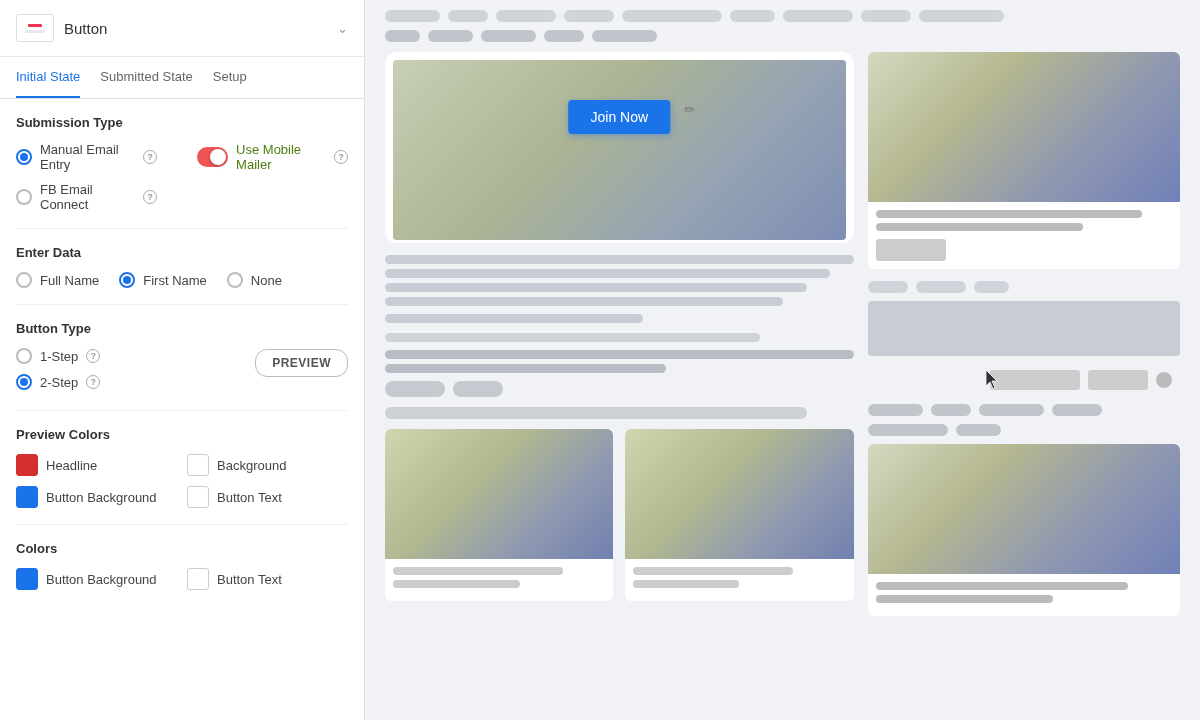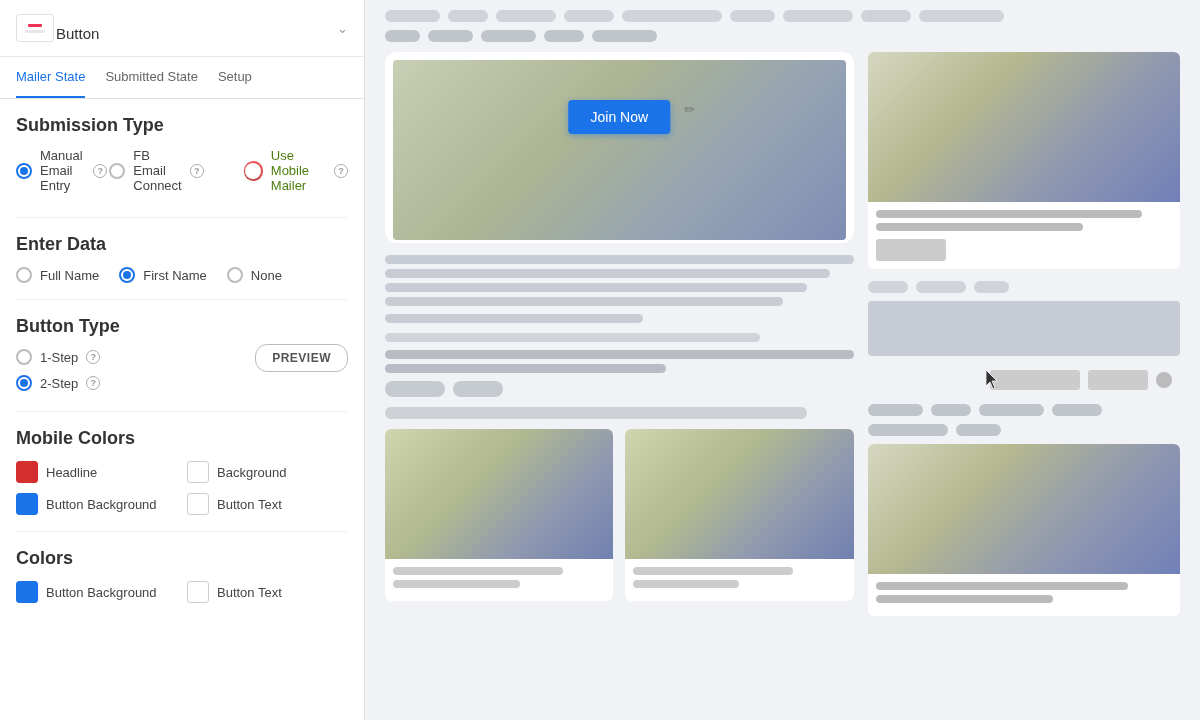--- a/index.html
+++ b/index.html
@@ -20,22 +20,22 @@
     .panel-header {
       display: flex;
       align-items: center;
       justify-content: space-between;
       padding: 14px 16px;
       border-bottom: 1px solid #e8e8e8;
     }
 
     .panel-header-left {
       display: flex;
-      align-items: flex-end;
-      gap: 2px;
+      align-items: center;
+      gap: 10px;
     }
 
     .panel-icon {
       width: 38px;
       height: 28px;
       border: 1.5px solid #e0e0e0;
       border-radius: 3px;
       display: flex;
       flex-direction: column;
       align-items: center;
@@ -92,21 +92,21 @@
       font-weight: 500;
     }
 
     
     .panel-content {
       padding: 16px;
       flex: 1;
     }
 
     .section-title {
-      font-size: 18px;
+      font-size: 13px;
       font-weight: 600;
       color: #333;
       margin-bottom: 12px;
     }
 
     
     .radio-group {
       display: flex;
       flex-direction: column;
       gap: 10px;
@@ -252,22 +252,22 @@
     
     .submission-row {
       display: flex;
       align-items: flex-start;
       gap: 40px;
       margin-bottom: 0;
     }
 
     .submission-col {
       display: flex;
-      flex-direction: row;
-      gap: 2px;
+      flex-direction: column;
+      gap: 10px;
     }
 
     
     .right-panel {
       flex: 1;
       background: #f0f2f5;
       overflow-y: auto;
       padding: 0;
     }
 
@@ -424,21 +424,21 @@
       <div class="panel-icon">
         <div class="panel-icon-bar accent"></div>
         <div class="panel-icon-bar"></div>
       </div>
       <span class="panel-title">Button</span>
     </div>
     <span class="panel-chevron">⌄</span>
   </div>
 
   <div class="tabs">
-    <div class="tab active">Mailer State</div>
+    <div class="tab active">Initial State</div>
     <div class="tab">Submitted State</div>
     <div class="tab">Setup</div>
   </div>
 
   <div class="panel-content">
 
     <div class="section-title">Submission Type</div>
 
     <div class="submission-row">
       <div class="submission-col">
@@ -496,21 +496,21 @@
             <span>2-Step</span>
             <span class="help-icon">?</span>
           </div>
         </div>
       </div>
       <button class="preview-btn" style="margin-top:28px;">PREVIEW</button>
     </div>
 
     <div class="section-divider"></div>
 
-    <div class="section-title">Mobile Colors</div>
+    <div class="section-title">Preview Colors</div>
     <div class="colors-grid">
       <div class="color-item">
         <div class="color-swatch red"></div>
         <span>Headline</span>
       </div>
       <div class="color-item">
         <div class="color-swatch white"></div>
         <span>Background</span>
       </div>
       <div class="color-item">

